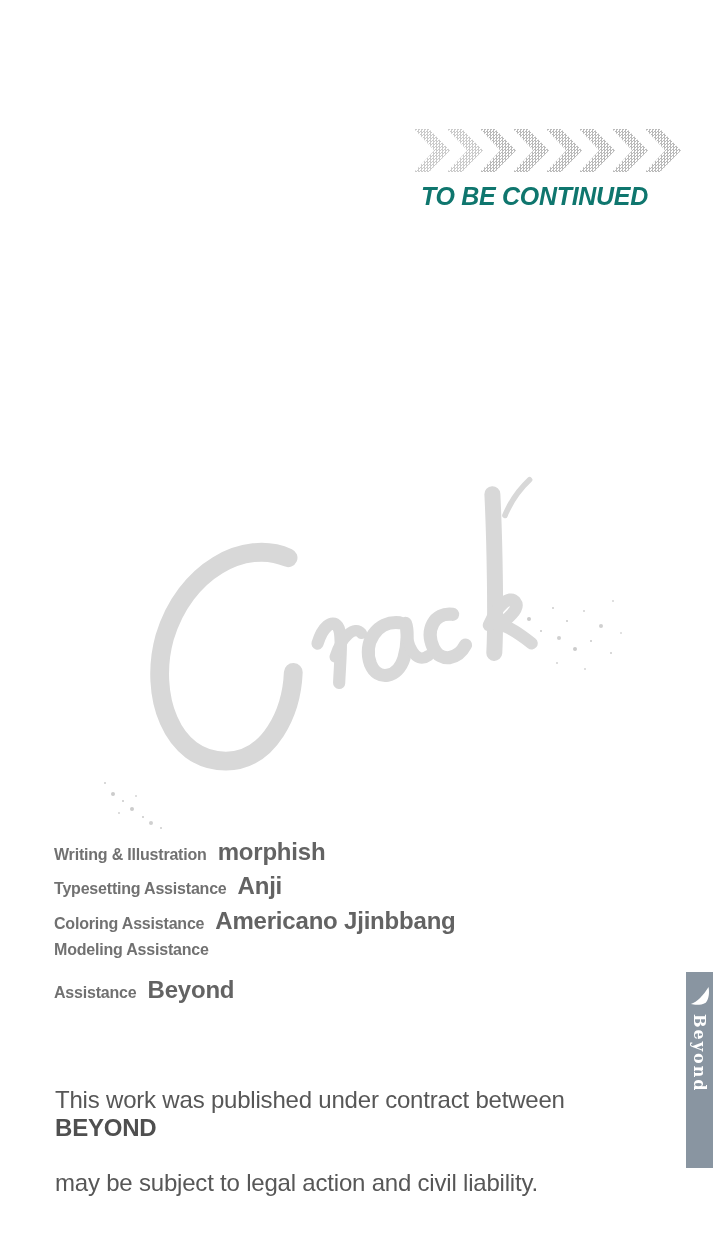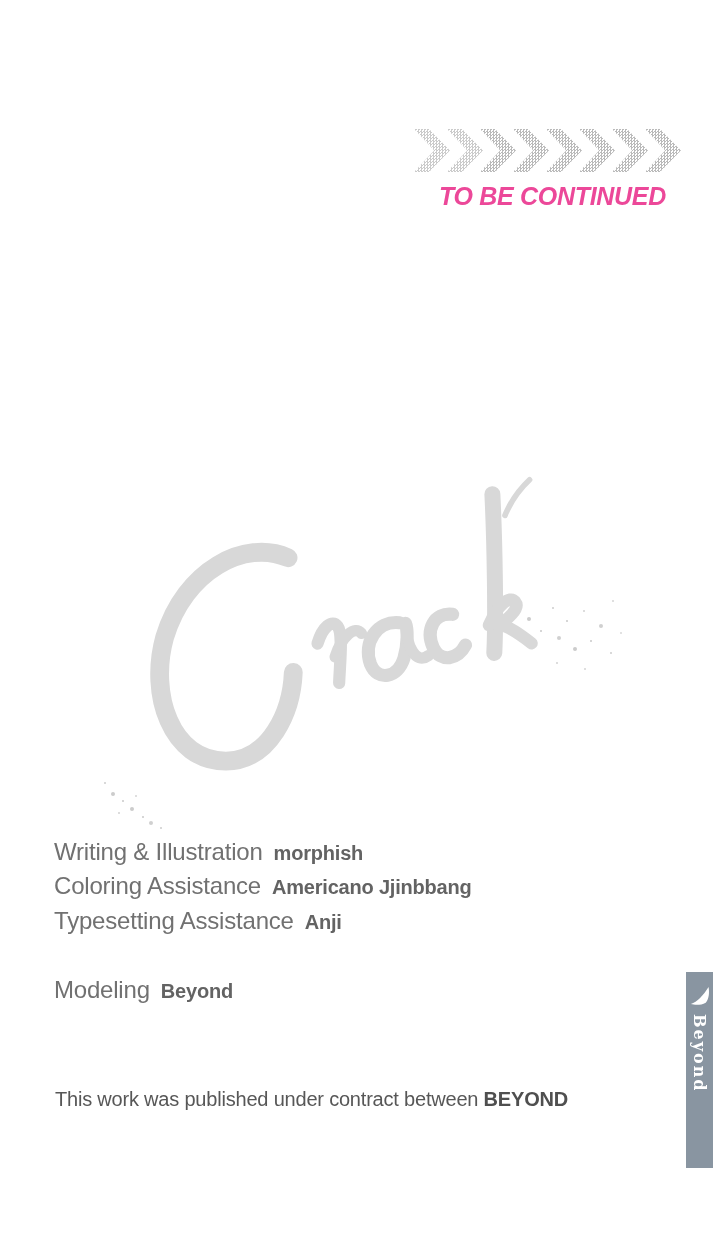--- a/index.html
+++ b/index.html
@@ -14,23 +14,23 @@
     position:absolute;top:129px;left:414px;height:43px;display:flex;align-items:stretch;
   }
   .chevron{
     width:36px;height:43px;margin-right:-3px;opacity:.8;
     clip-path:polygon(0% 0%,42% 0%,100% 50%,42% 100%,0% 100%,56% 50%);
     background:conic-gradient(#a9a9a9 25%,transparent 0 50%,#a9a9a9 0 75%,transparent 0);
     background-size:3px 3px;
   }
   .chevron:nth-child(-n+2){opacity:.6;}
   .tbc{
-    position:absolute;top:182px;right:54px;
+    position:absolute;top:182px;right:72px;
     font-size:25px;font-style:italic;font-weight:700;letter-spacing:-.3px;
-    color:#ec4899;white-space:nowrap;
+    color:#0f766e;white-space:nowrap;
   }
 
   
   .logo-wrap{
     position:absolute;left:115px;top:497px;width:470px;height:282px;
     transform:rotate(-13deg);
   }
   .logo-wrap svg{display:block;width:100%;height:100%;}
   .splatter{
     position:absolute;left:0;top:0;width:2px;height:2px;border-radius:50%;
@@ -42,27 +42,27 @@
       528px 618px 0 1px #cccccc, 540px 630px 0 0px #c9c9c9, 552px 607px 0 0px #cccccc,
       558px 637px 0 1px #d0d0d0, 566px 620px 0 0px #c9c9c9, 574px 648px 0 1px #cccccc,
       583px 610px 0 0px #d2d2d2, 590px 640px 0 0px #c9c9c9, 600px 625px 0 1px #d0d0d0,
       610px 652px 0 0px #cccccc, 556px 662px 0 0px #d2d2d2, 584px 668px 0 0px #d5d5d5,
       612px 600px 0 0px #d5d5d5, 620px 632px 0 0px #d8d8d8;
   }
 
   
   .credits{position:absolute;left:54px;top:838px;}
   .credit-row{height:34.4px;display:flex;align-items:baseline;white-space:nowrap;}
-  .credit-role{font-size:24px;font-weight:400;color:#717171;letter-spacing:-.2px;}
-  .credit-name{font-size:20px;font-weight:700;color:#636363;margin-left:11px;letter-spacing:-.2px;}
+  .credit-role{font-size:16px;font-weight:700;color:#717171;letter-spacing:-.2px;}
+  .credit-name{font-size:24px;font-weight:700;color:#636363;margin-left:11px;letter-spacing:-.2px;}
 
   
   .copyright{
     position:absolute;left:55px;top:1086px;width:520px;
-    font-size:20px;line-height:27.5px;color:#575757;letter-spacing:-.2px;
+    font-size:24px;line-height:27.5px;color:#575757;letter-spacing:-.2px;
   }
   .copyright b{font-weight:700;color:#4f4f4f;}
 
   
   .side-tab{
     position:absolute;top:972px;right:7px;width:27px;height:196px;
     background:#8995a1;display:flex;flex-direction:column;align-items:center;
   }
   .side-tab .wing{width:21px;height:21px;margin-top:13px;flex:none;}
   .tab-label{
@@ -105,38 +105,40 @@
     </svg>
   </div>
   <div class="splatter"></div>
 
   <div class="credits">
     <div class="credit-row">
       <span class="credit-role">Writing &amp; Illustration</span>
       <span class="credit-name">morphish</span>
     </div>
     <div class="credit-row">
+      <span class="credit-role">Typesetting Assistance</span>
+      <span class="credit-name">Anji</span>
+    </div>
+    <div class="credit-row">
       <span class="credit-role">Coloring Assistance</span>
       <span class="credit-name">Americano Jjinbbang</span>
     </div>
     <div class="credit-row">
-      <span class="credit-role">Typesetting Assistance</span>
-      <span class="credit-name">Anji</span>
+      <span class="credit-role">Modeling Assistance</span>
     </div>
     <div class="credit-row">
-    </div>
-    <div class="credit-row">
-      <span class="credit-role">Modeling</span>
+      <span class="credit-role">Assistance</span>
       <span class="credit-name">Beyond</span>
     </div>
   </div>
 
   <div class="copyright">
     <span>This work was published under contract between </span><b>BEYOND</b><br>
     <br>
+    <span>may be subject to legal action and civil liability.</span>
   </div>
 
   <div class="side-tab">
     <svg class="wing" viewBox="0 0 22 22" aria-hidden="true">
       <path d="M2 20 C8.5 17.5 15 11 20.5 2 C21.5 8 21 14.5 17.5 18.5 C12.5 21.5 6 21 2 20 Z" fill="#ffffff"></path>
     </svg>
     <div class="tab-label">Beyond</div>
   </div>
 
 </div>

